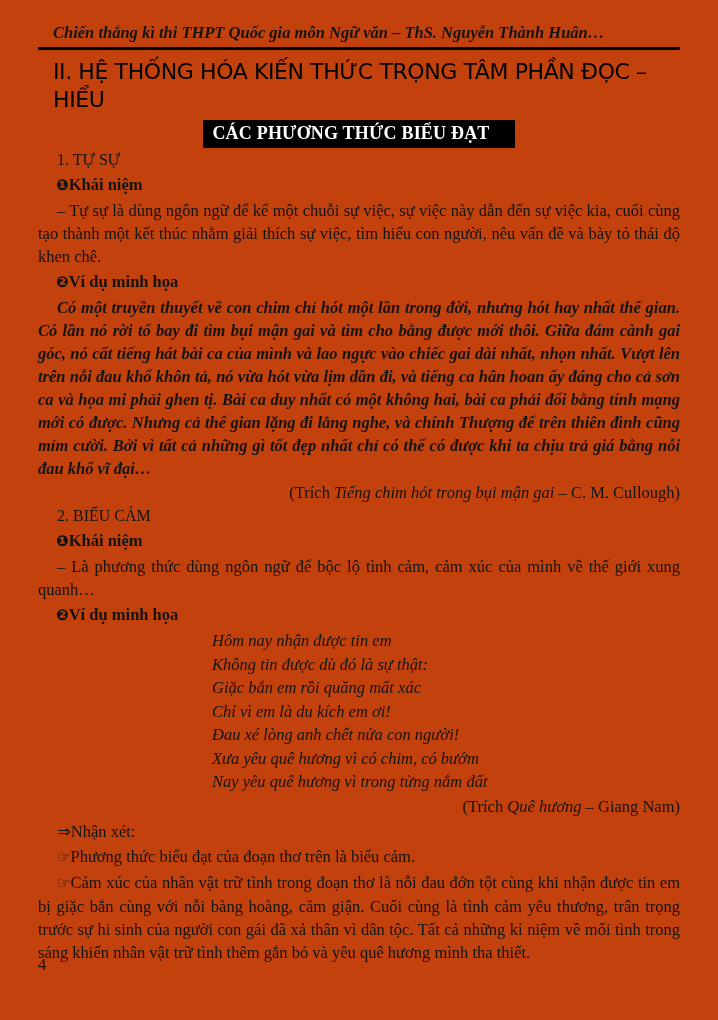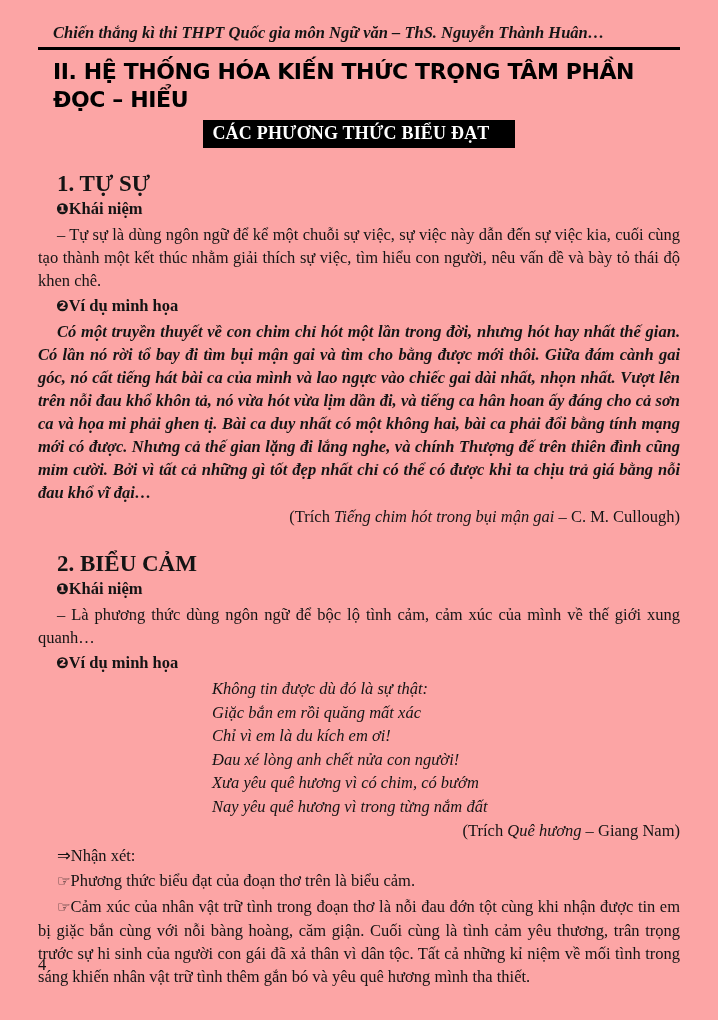--- a/index.html
+++ b/index.html
@@ -1,58 +1,58 @@
 <!DOCTYPE html>
 <html><head>
 <meta charset="utf-8">
 <style>
   * { margin:0; padding:0; box-sizing:border-box; }
   html,body { background:#ffffff; }
   .page {
     width:718px; height:1020px;
-    background:#fca5a5;
+    background:#c2410c;
     color:#141414;
     font-family:"Liberation Serif", serif;
     font-size:16.5px;
     line-height:23px;
     padding:21px 38px 0 38px;
     position:relative;
     overflow:hidden;
   }
   .running-head {
     font-style:italic;
     font-weight:bold;
     font-size:16.5px;
     padding:0 0 3px 15px;
     border-bottom:3px solid #000;
   }
   .main-heading {
     font-family:"DejaVu Sans", sans-serif;
-    font-weight:700;
+    font-weight:400;
     font-size:22px;
     line-height:28px;
     letter-spacing:-0.4px;
     margin:8px 0 0 15px;
     color:#000;
   }
   .banner-row { text-align:center; margin-top:6px; }
   .banner {
     display:inline-block;
     background:#000000;
     color:#ffffff;
     font-weight:bold;
     font-size:18px;
     line-height:25px;
     padding:1px 25px 2px 9px;
     letter-spacing:0.2px;
   }
   .sec-title {
-    font-weight:bold;
-    font-size:23px;
-    margin:24px 0 0 19px;
+    font-weight:normal;
+    font-size:16px;
+    margin:0 0 0 19px;
   }
   .sub-label {
     font-weight:bold;
     margin:2px 0 0 18px;
   }
   .glyph { font-family:"DejaVu Sans", sans-serif; font-size:15px; }
   .para {
     text-align:justify;
     text-indent:19px;
     margin-top:2px;
@@ -105,20 +105,21 @@
     <span class="glyph">❶</span><span>Khái niệm</span>
   </div>
 
   <p class="para">– Là phương thức dùng ngôn ngữ để bộc lộ tình cảm, cảm xúc của mình về thế giới xung quanh…</p>
 
   <div class="sub-label">
     <span class="glyph">❷</span><span>Ví dụ minh họa</span>
   </div>
 
   <div class="poem">
+    <div class="poem-line">Hôm nay nhận được tin em</div>
     <div class="poem-line">Không tin được dù đó là sự thật:</div>
     <div class="poem-line">Giặc bắn em rồi quăng mất xác</div>
     <div class="poem-line">Chỉ vì em là du kích em ơi!</div>
     <div class="poem-line">Đau xé lòng anh chết nửa con người!</div>
     <div class="poem-line">Xưa yêu quê hương vì có chim, có bướm</div>
     <div class="poem-line">Nay yêu quê hương vì trong từng nắm đất</div>
   </div>
 
   <div class="citation">
     <span>(Trích </span><span class="work">Quê hương</span><span> – Giang Nam)</span>

